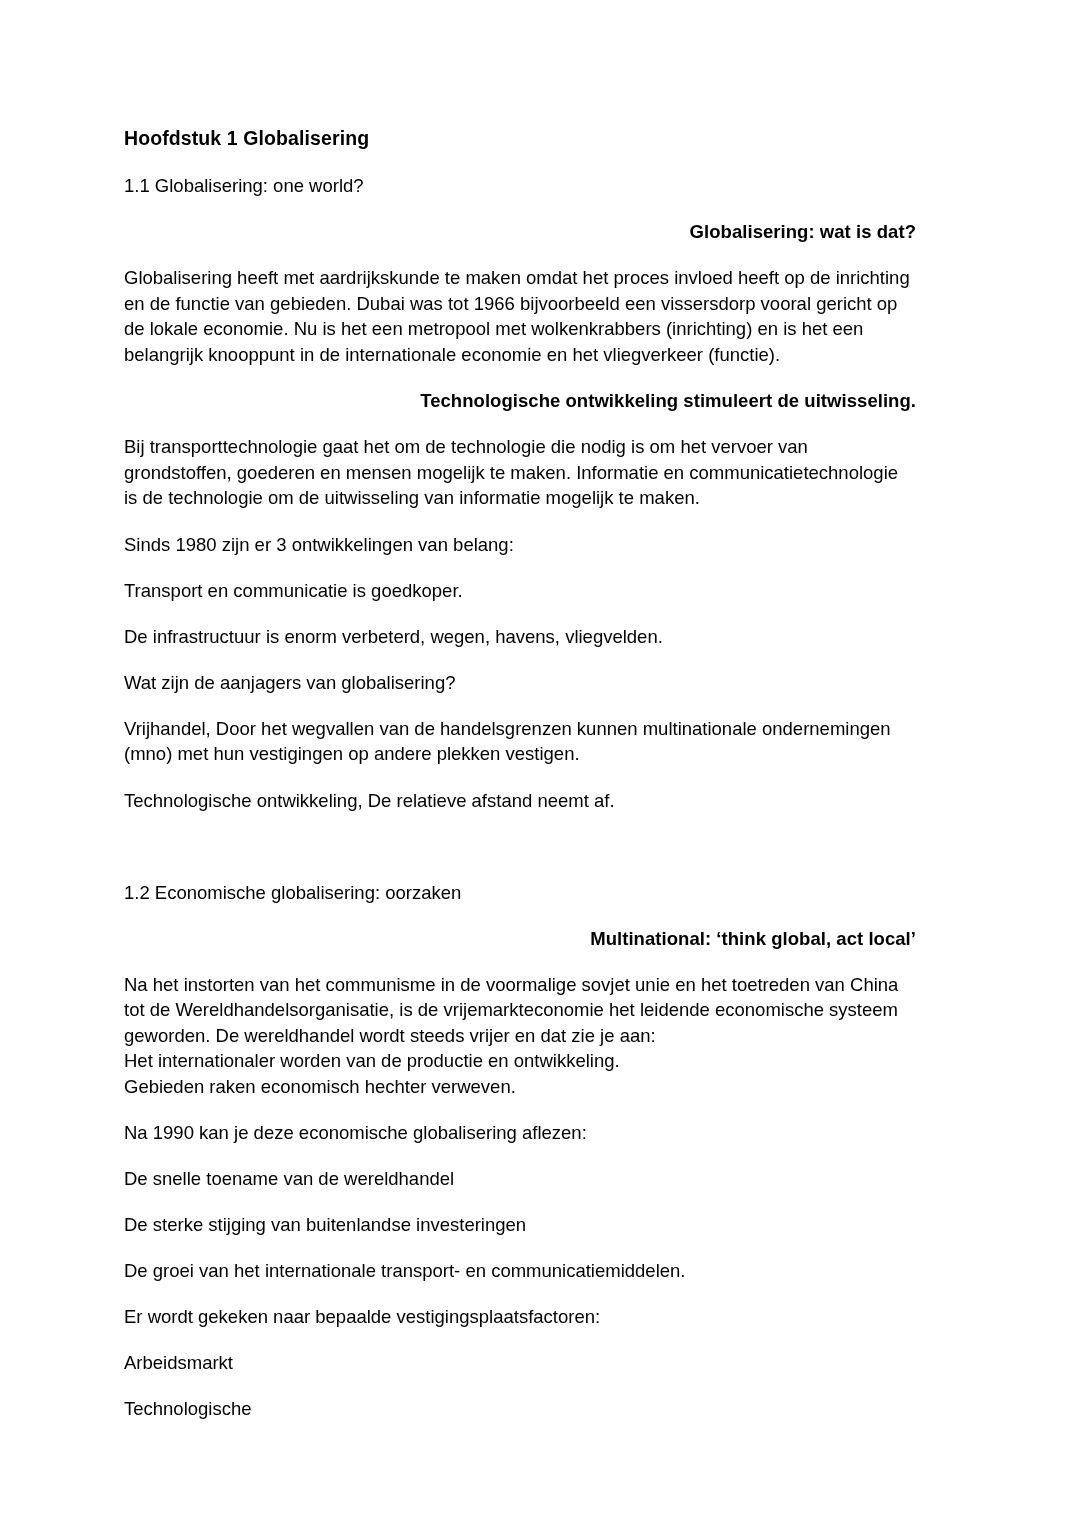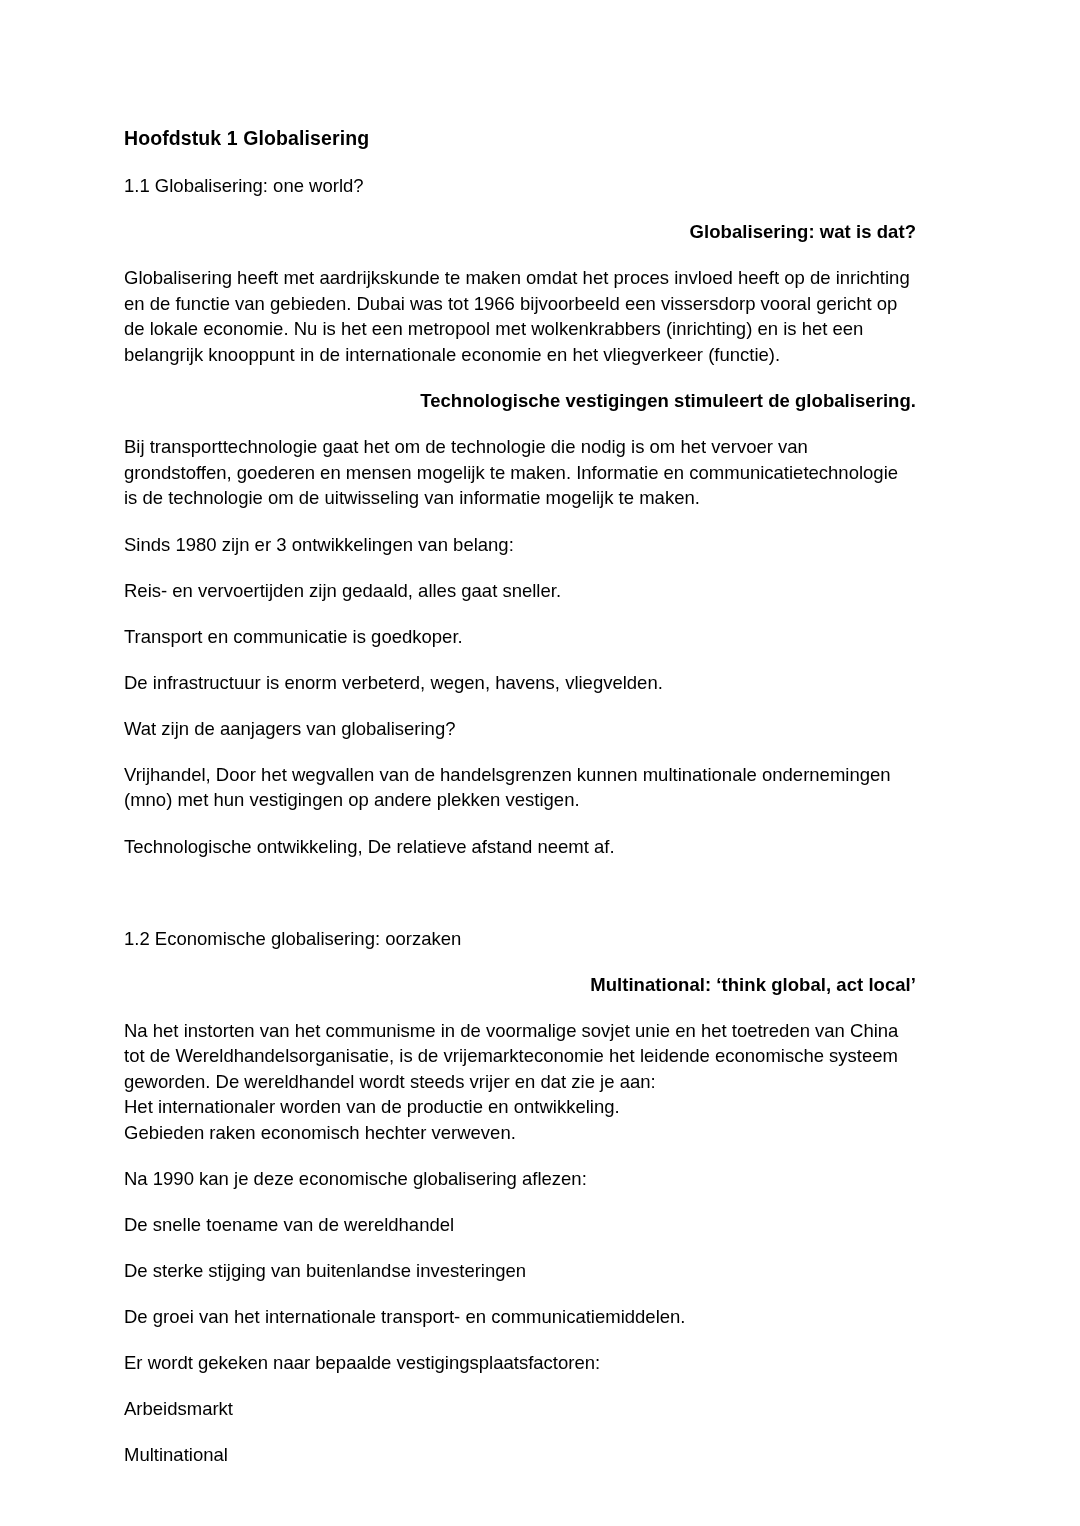--- a/index.html
+++ b/index.html
@@ -91,27 +91,26 @@
   <div class="doc-body">
 
     <h1 class="doc-title">Hoofdstuk 1 Globalisering</h1>
 
     <p class="section-line">1.1 Globalisering: one world?</p>
 
     <p class="subhead">Globalisering: wat is dat?</p>
 
     <p class="para">Globalisering heeft met aardrijkskunde te maken omdat het proces invloed heeft op de inrichting en de functie van gebieden. Dubai was tot 1966 bijvoorbeeld een vissersdorp vooral gericht op de lokale economie. Nu is het een metropool met wolkenkrabbers (inrichting) en is het een belangrijk knooppunt in de internationale economie en het vliegverkeer (functie).</p>
 
-    <p class="subhead">Technologische vestigingen stimuleert de globalisering.</p>
+    <p class="subhead">Technologische ontwikkeling stimuleert de uitwisseling.</p>
 
     <p class="para">Bij transporttechnologie gaat het om de technologie die nodig is om het vervoer van grondstoffen, goederen en mensen mogelijk te maken. Informatie en communicatietechnologie is de technologie om de uitwisseling van informatie mogelijk te maken.</p>
 
     <p class="line-item">Sinds 1980 zijn er 3 ontwikkelingen van belang:</p>
 
-    <p class="line-item">Reis- en vervoertijden zijn gedaald, alles gaat sneller.</p>
 
     <p class="line-item">Transport en communicatie is goedkoper.</p>
 
     <p class="line-item">De infrastructuur is enorm verbeterd, wegen, havens, vliegvelden.</p>
 
 
     <p class="line-item">Wat zijn de aanjagers van globalisering?</p>
 
     <p class="para">Vrijhandel, Door het wegvallen van de handelsgrenzen kunnen multinationale ondernemingen (mno) met hun vestigingen op andere plekken vestigen.</p>
 
@@ -134,16 +133,16 @@
     <p class="line-item">De snelle toename van de wereldhandel</p>
 
     <p class="line-item">De sterke stijging van buitenlandse investeringen</p>
 
     <p class="line-item">De groei van het internationale transport- en communicatiemiddelen.</p>
 
     <p class="line-item">Er wordt gekeken naar bepaalde vestigingsplaatsfactoren:</p>
 
     <p class="line-item">Arbeidsmarkt</p>
 
-    <p class="line-item">Multinational</p>
+    <p class="line-item">Technologische</p>
 
   </div>
 </div>
 
 </body></html>

